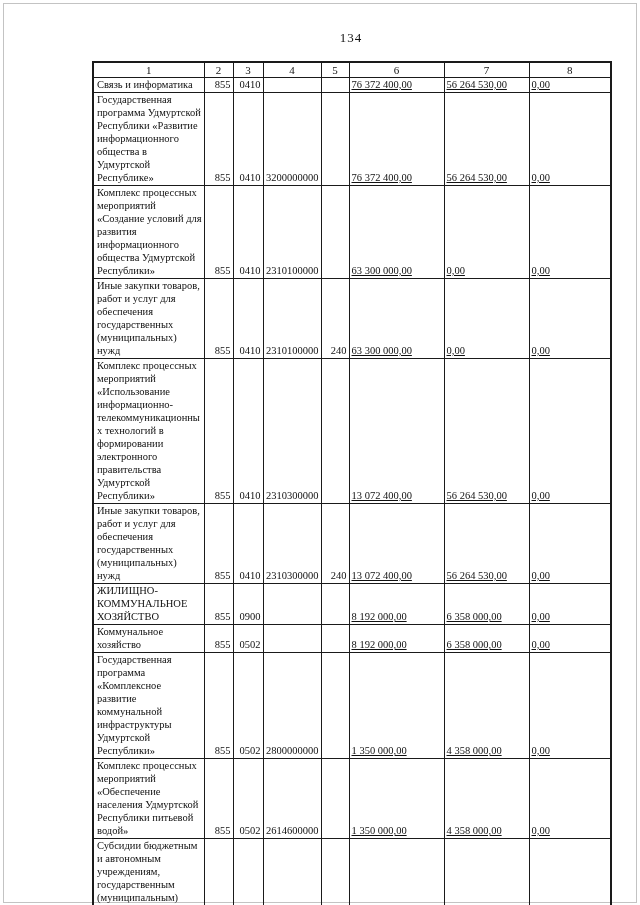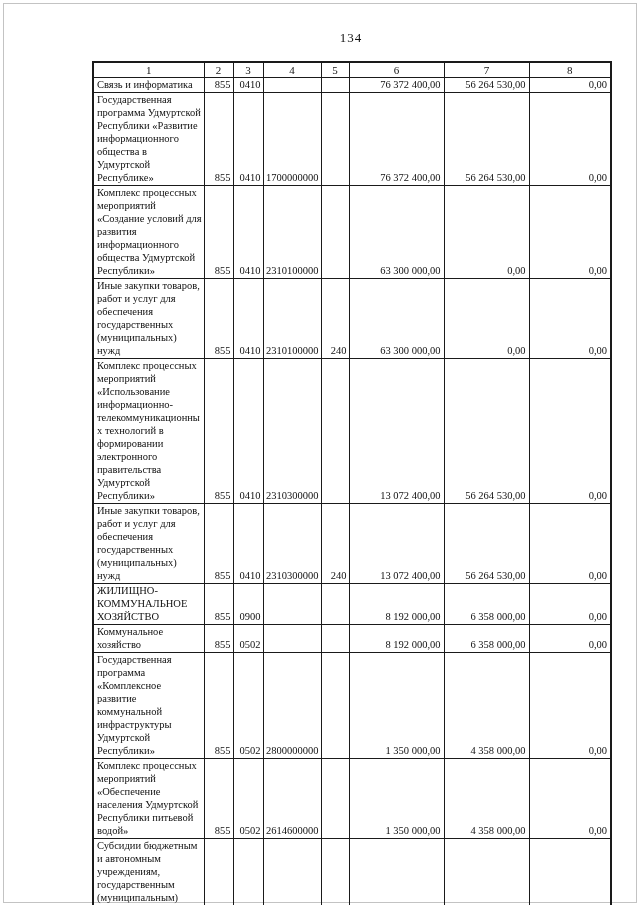--- a/index.html
+++ b/index.html
@@ -53,21 +53,21 @@
   }
   .budget-table td.name {
     text-align: left;
     white-space: pre-line;
     word-wrap: break-word;
     padding-left: 3px;
     padding-right: 1px;
     margin-top: 22px;
   }
   .budget-table td.ctr { text-align: right; }
-  .budget-table td.num { text-align: right; padding-right: 3px; white-space: nowrap; }
+  .budget-table td.num { padding-right: 3px; white-space: nowrap; text-decoration: underline; }
 </style>
 </head>
 <body>
 
 <div class="page">
   <div class="page-border"></div>
   <div class="page-number">134</div>
 
   <table class="budget-table">
     <colgroup>
@@ -105,21 +105,21 @@
       </tr>
       <tr>
         <td class="name">Государственная
 программа Удмуртской
 Республики «Развитие
 информационного
 общества в Удмуртской
 Республике»</td>
         <td class="ctr">855</td>
         <td class="ctr">0410</td>
-        <td class="ctr">1700000000</td>
+        <td class="ctr">3200000000</td>
         <td class="ctr"></td>
         <td class="num">76 372 400,00</td>
         <td class="num">56 264 530,00</td>
         <td class="num">0,00</td>
       </tr>
       <tr>
         <td class="name">Комплекс процессных
 мероприятий
 «Создание условий для
 развития

